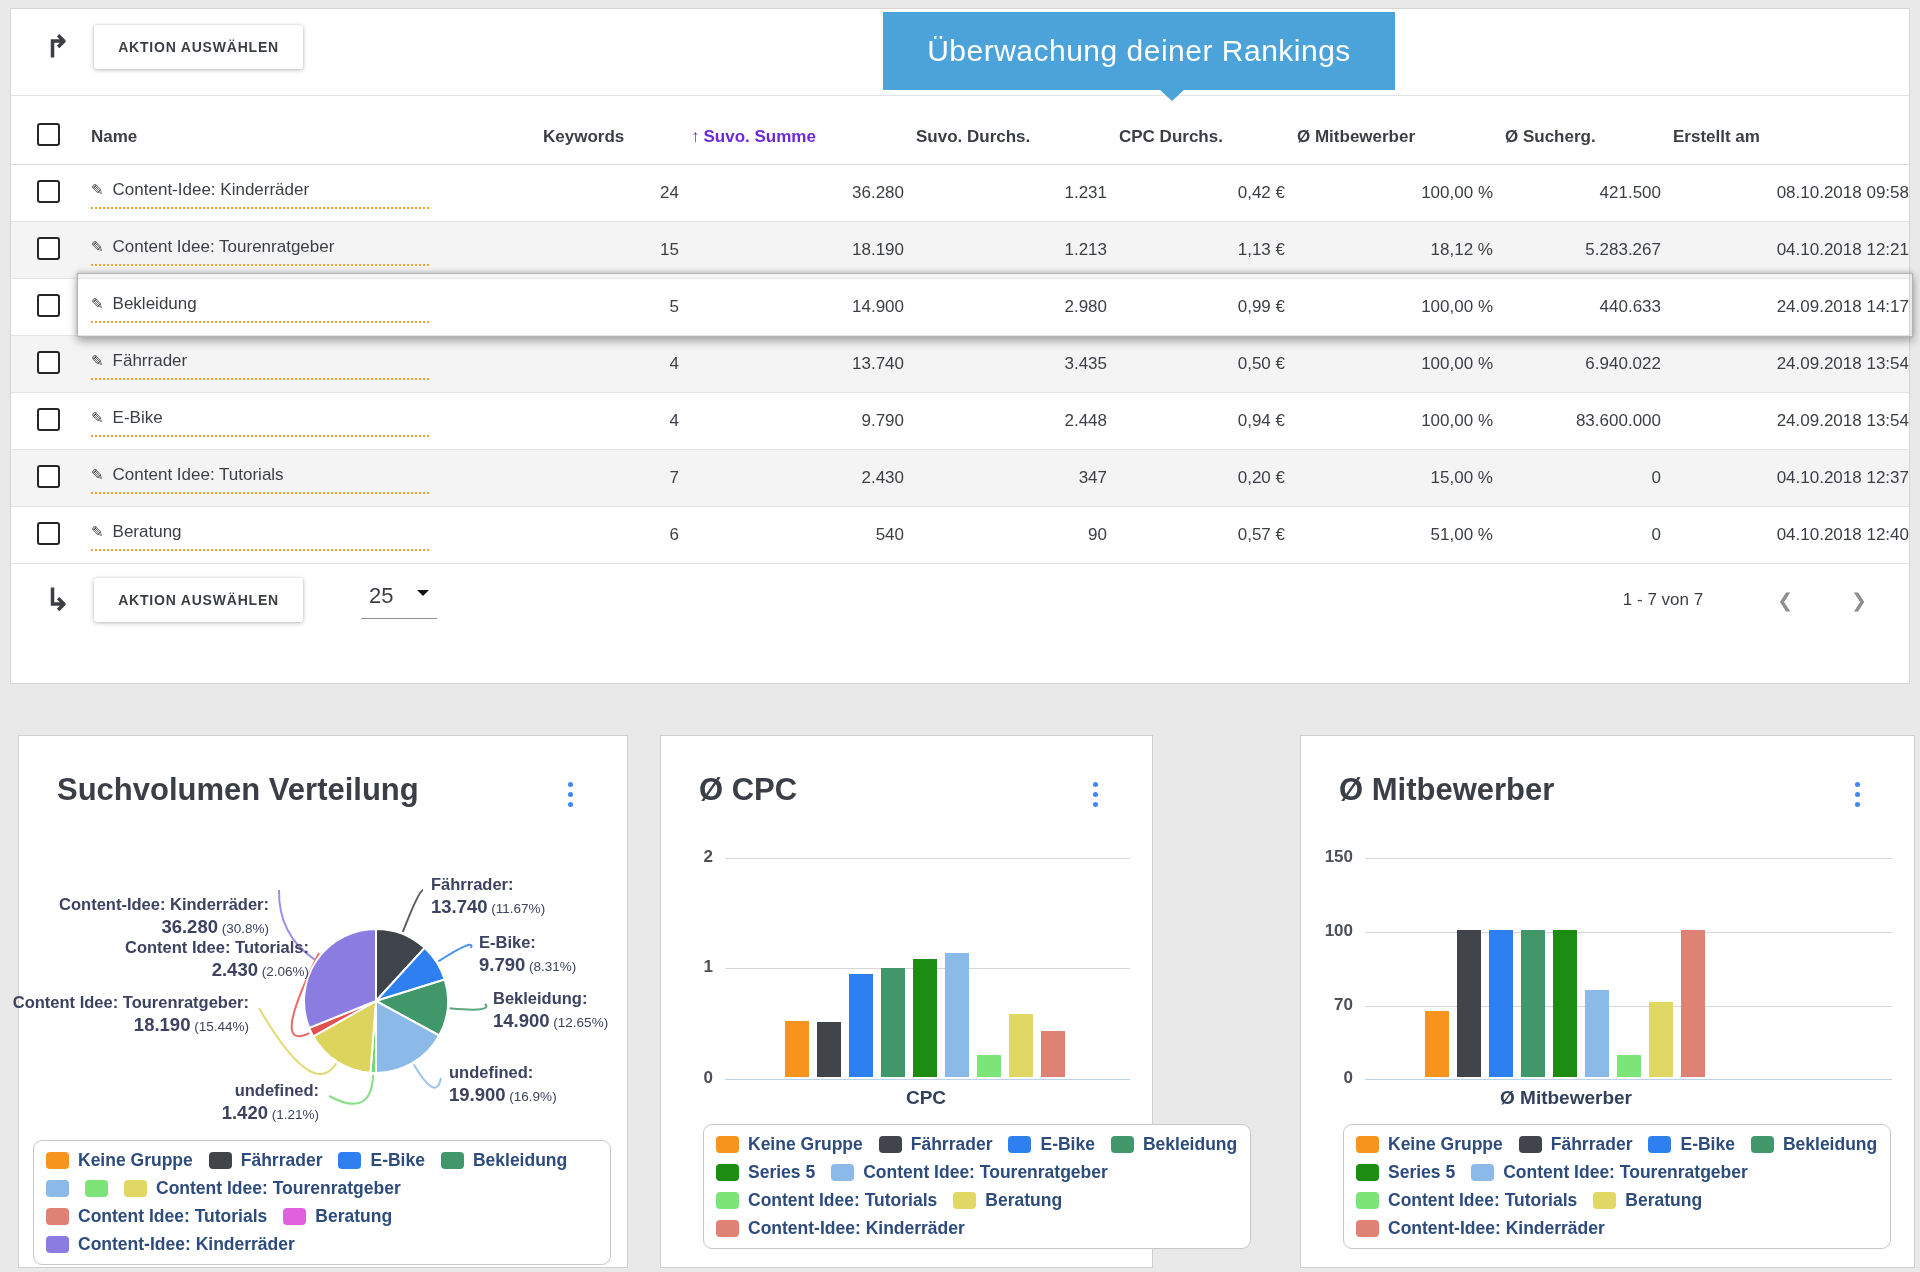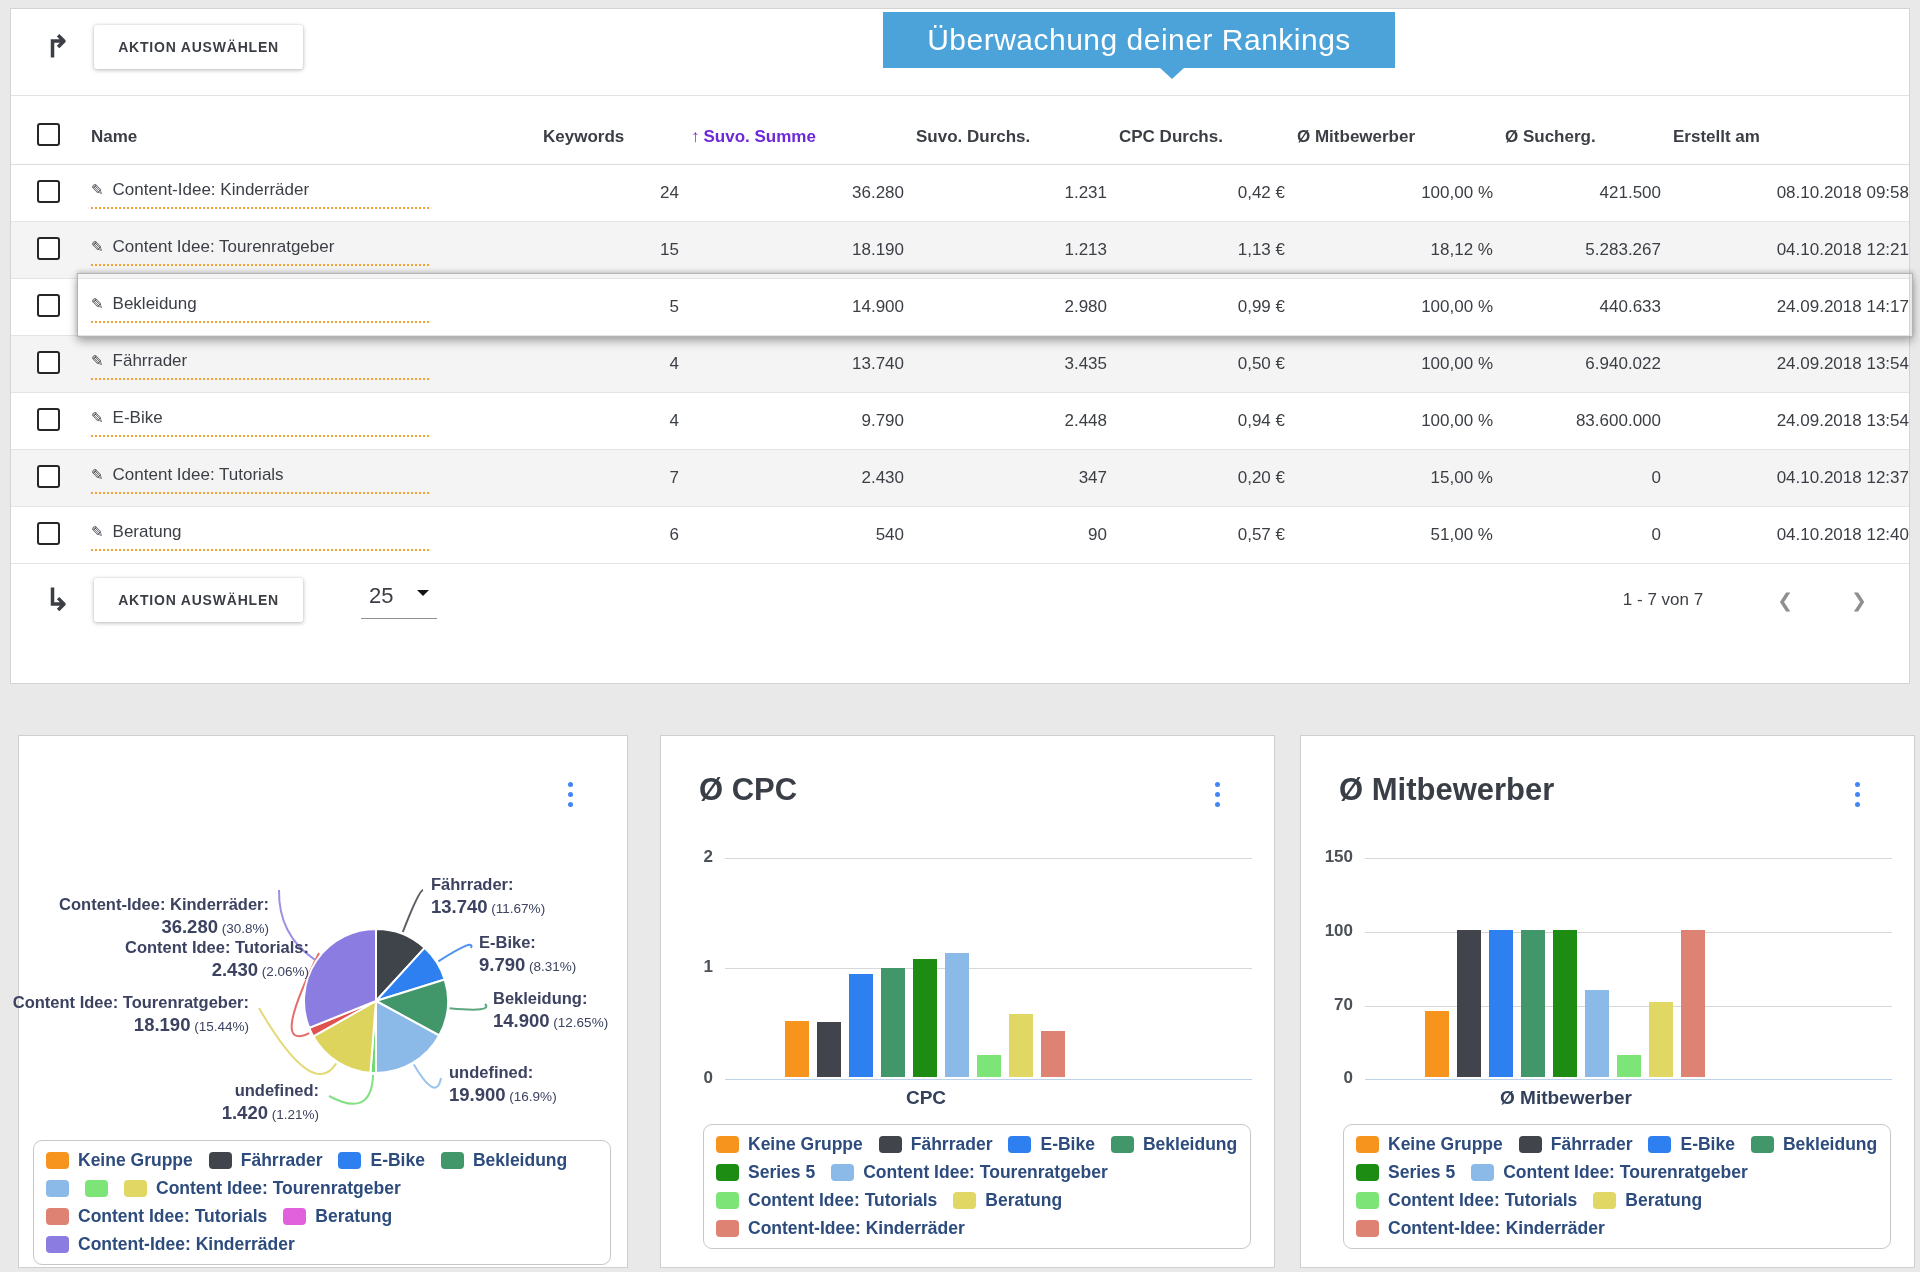--- a/index.html
+++ b/index.html
@@ -19,21 +19,21 @@
   .toolbar { position:absolute; top:16px; left:34px; display:flex; align-items:center; gap:24px; }
   .redo-icon { font-size:30px; font-weight:bold; color:#3b3f45; line-height:1; }
   .action-btn {
     background:#fff; border:none; border-radius:2px; cursor:pointer;
     box-shadow:0 1px 4px rgba(0,0,0,.28), 0 0 1px rgba(0,0,0,.2);
     padding:14px 24px; font-family:"Liberation Sans",sans-serif;
     font-size:14px; font-weight:bold; letter-spacing:.8px; color:#3b3f45;
   }
   .toolbar-divider { position:absolute; left:0; right:0; top:86px; height:1px; background:#e2e2e2; }
   .tooltip {
-    position:absolute; left:883px; top:12px; width:512px; height:56px; z-index:30;
+    position:absolute; left:883px; top:12px; width:512px; height:78px; z-index:30;
     display:flex; align-items:center; justify-content:center;
     color:#fff; font-size:30px; letter-spacing:.5px;
   }
   .tooltip::after {
     content:""; position:absolute; left:54%; bottom:-24px;
     border:13px solid transparent; border-top-width:12px;
   }
   .grid {
     display:grid;
     grid-template-columns:68px 452px 148px 225px 203px 178px 208px 168px 1fr;
@@ -73,21 +73,21 @@
   }
   .tri { width:0; height:0; border:6px solid transparent; border-top-color:#141414; margin-top:7px; }
   .pager { margin-left:auto; display:flex; align-items:center; font-size:17px; }
   .chev { font-size:19px; color:#8f8f8f; cursor:pointer; padding:4px 8px; }
   .chev.prev { margin-left:66px; }
   .chev.next { margin-left:42px; }
   
   .cards { position:absolute; left:18px; top:735px; width:1897px; height:533px; }
   .card { position:absolute; top:0; height:533px; background:#fff; border:1px solid #cfcfcf; }
   #card-pie { left:0; width:610px; }
-  #card-cpc { left:642px; width:615px; }
+  #card-cpc { left:642px; width:493px; }
   #card-mit { left:1282px; width:615px; }
   .card-title { position:absolute; left:38px; top:36px; font-size:31px; font-weight:bold; color:#3a3f47; }
   .kebab { position:absolute; right:50px; top:42px; display:flex; flex-direction:column; gap:5px; cursor:pointer; padding:4px; }
   .kebab i { width:5px; height:5px; border-radius:50%; }
   .legend {
     position:absolute; border:1px solid #c7c7c7; border-radius:9px;
     background:#fff; padding:9px 12px;
     display:flex; flex-wrap:wrap; column-gap:16px; row-gap:7px; align-items:center;
     font-size:17.5px; font-weight:bold; color:#2d4c7d;
   }
@@ -273,20 +273,21 @@
 
 </div>
 
 <div class="tooltip" style="background: rgb(75, 163, 217);">
   <span>Überwachung deiner Rankings</span>
 </div>
 
 <div class="cards">
 
   <div class="card" id="card-pie">
+    <div class="card-title">Suchvolumen Verteilung</div>
     <div class="kebab">
         <i></i>
         <i></i>
         <i></i>
       </div>
     <svg class="pie-svg" width="610" height="533" viewBox="0 0 610 533">
         <path d="M383.8,196.0 Q399.7,155.0 404,154" fill="none" stroke="#3f434a" stroke-width="2" opacity="0.85"></path>
         <path d="M419.4,225.3 Q456.5,201.6 452,212" fill="none" stroke="#2e7ff0" stroke-width="2" opacity="0.85"></path>
         <path d="M430.6,272.2 Q474.4,276.5 466,268" fill="none" stroke="#41966a" stroke-width="2" opacity="0.85"></path>
         <path d="M394.8,328.6 Q417.2,366.5 422,342" fill="none" stroke="#8bb9e8" stroke-width="2" opacity="0.85"></path>

